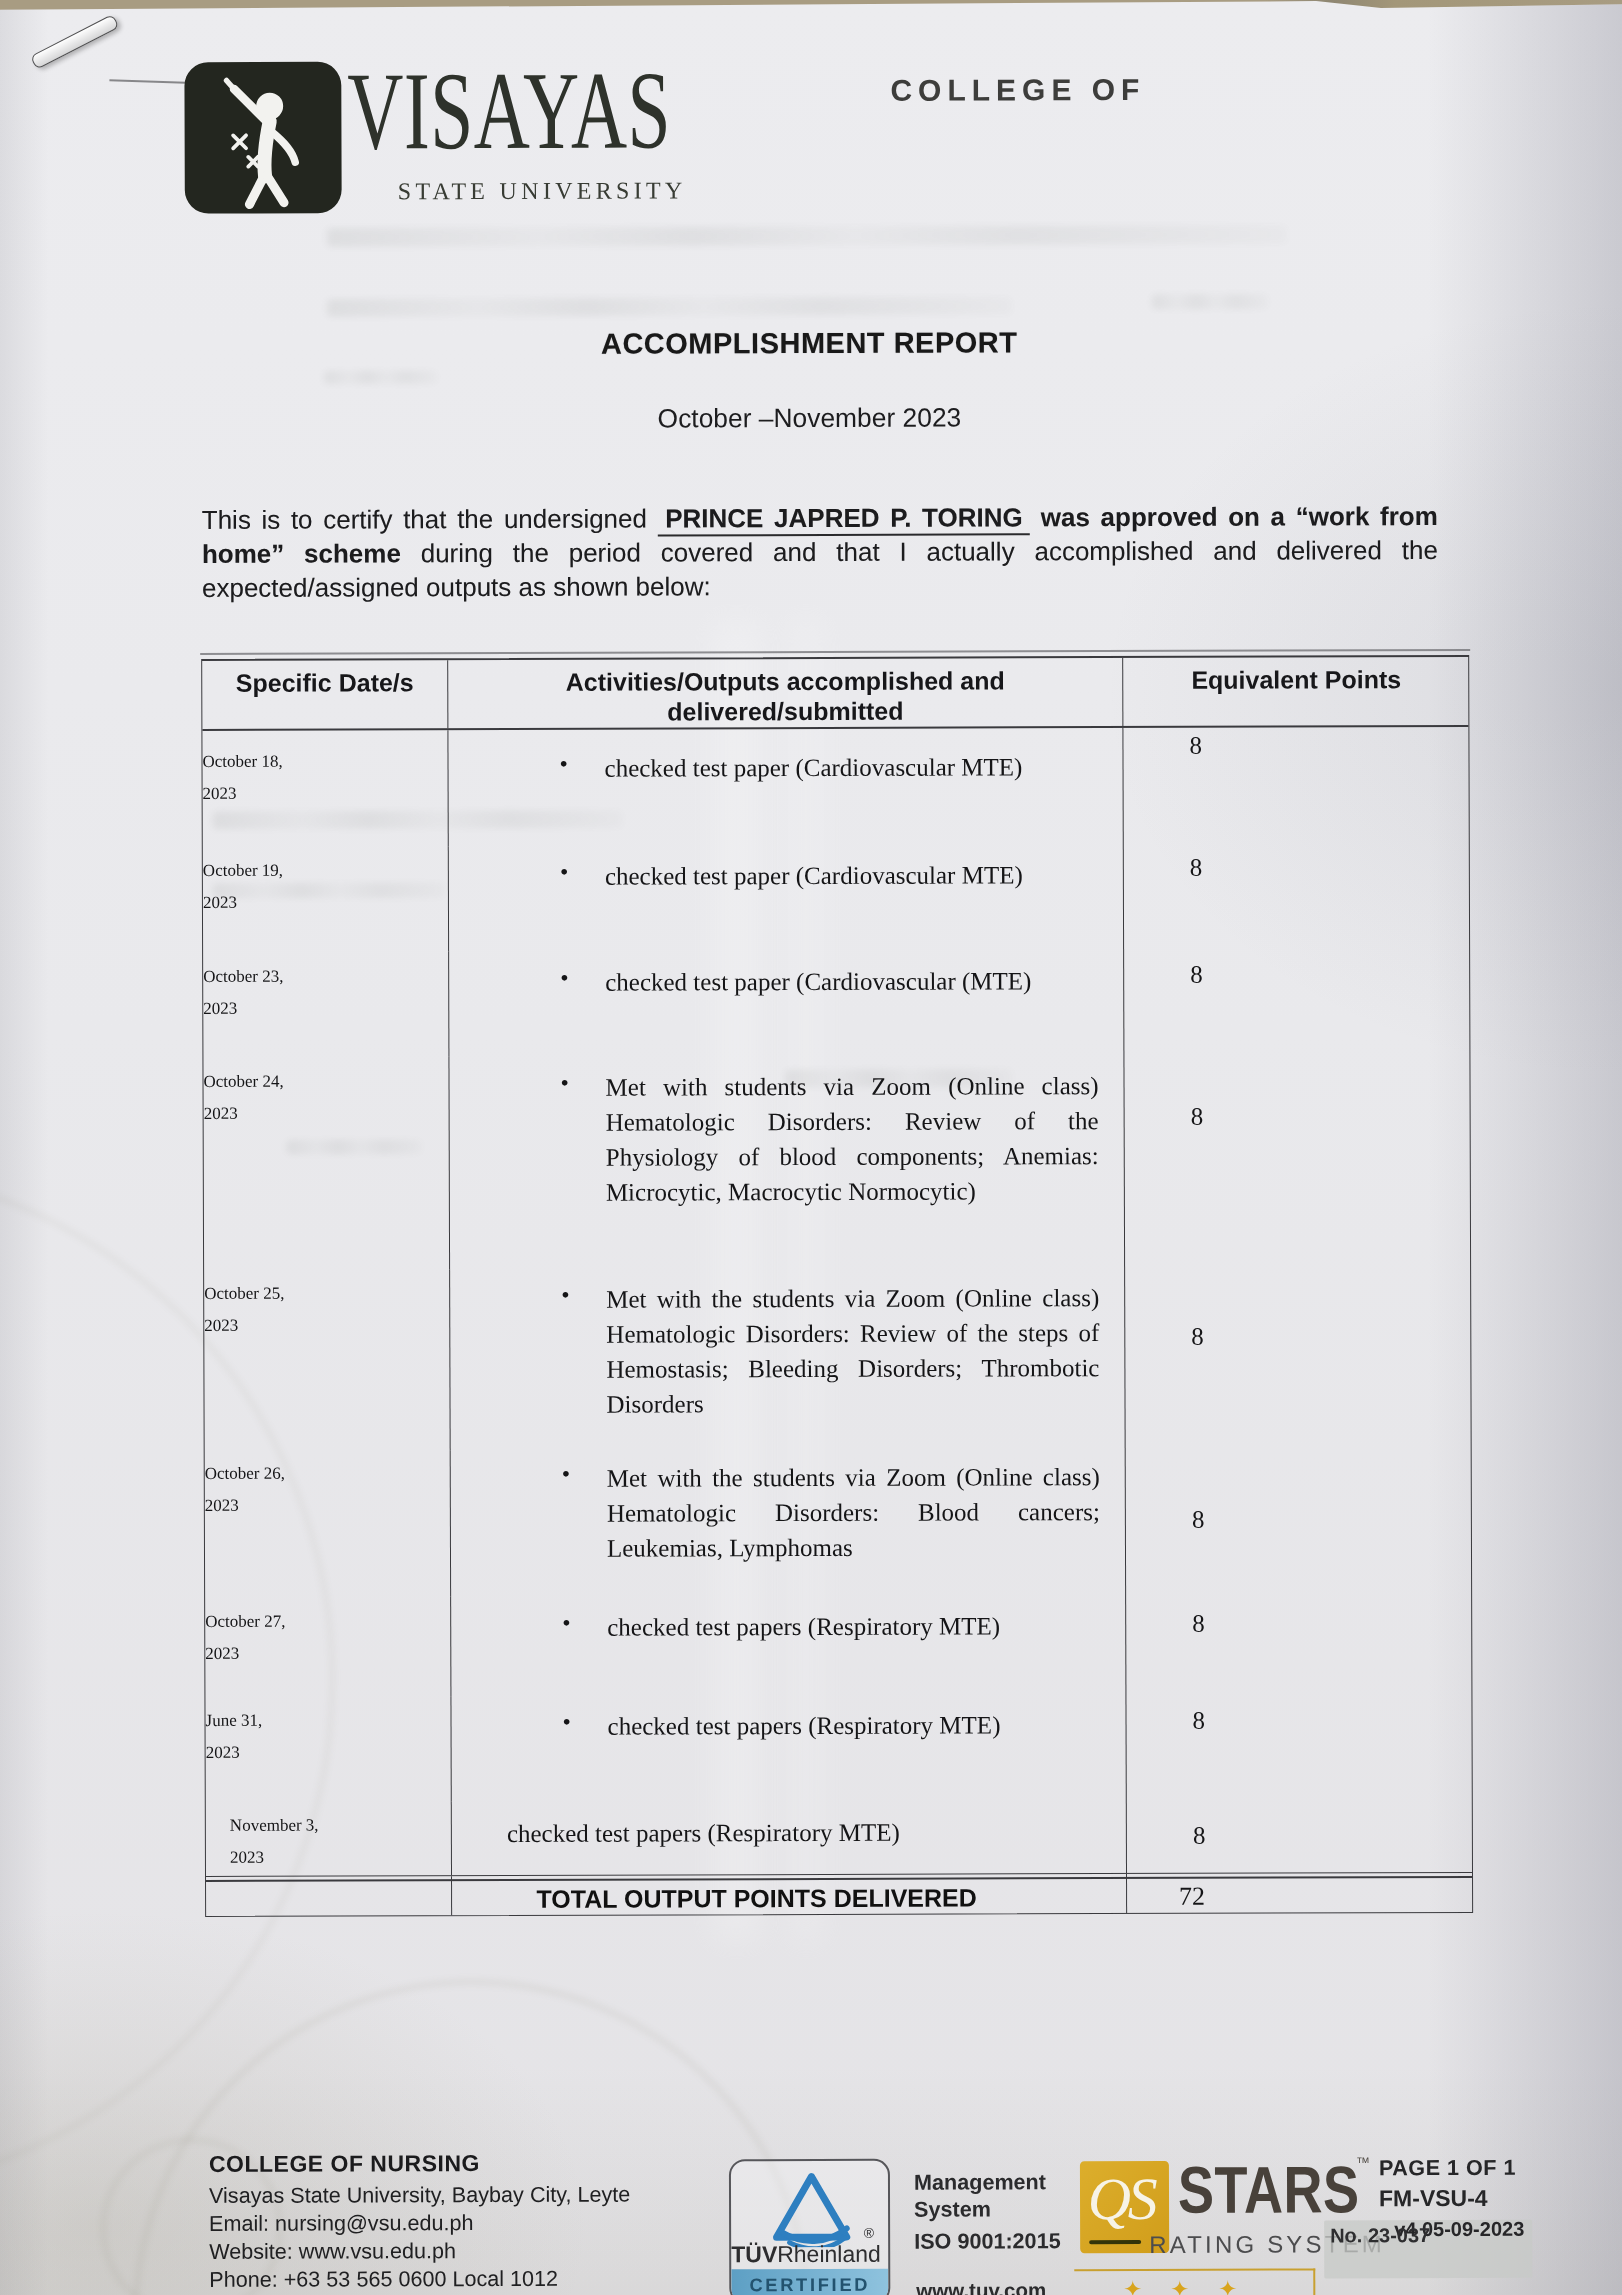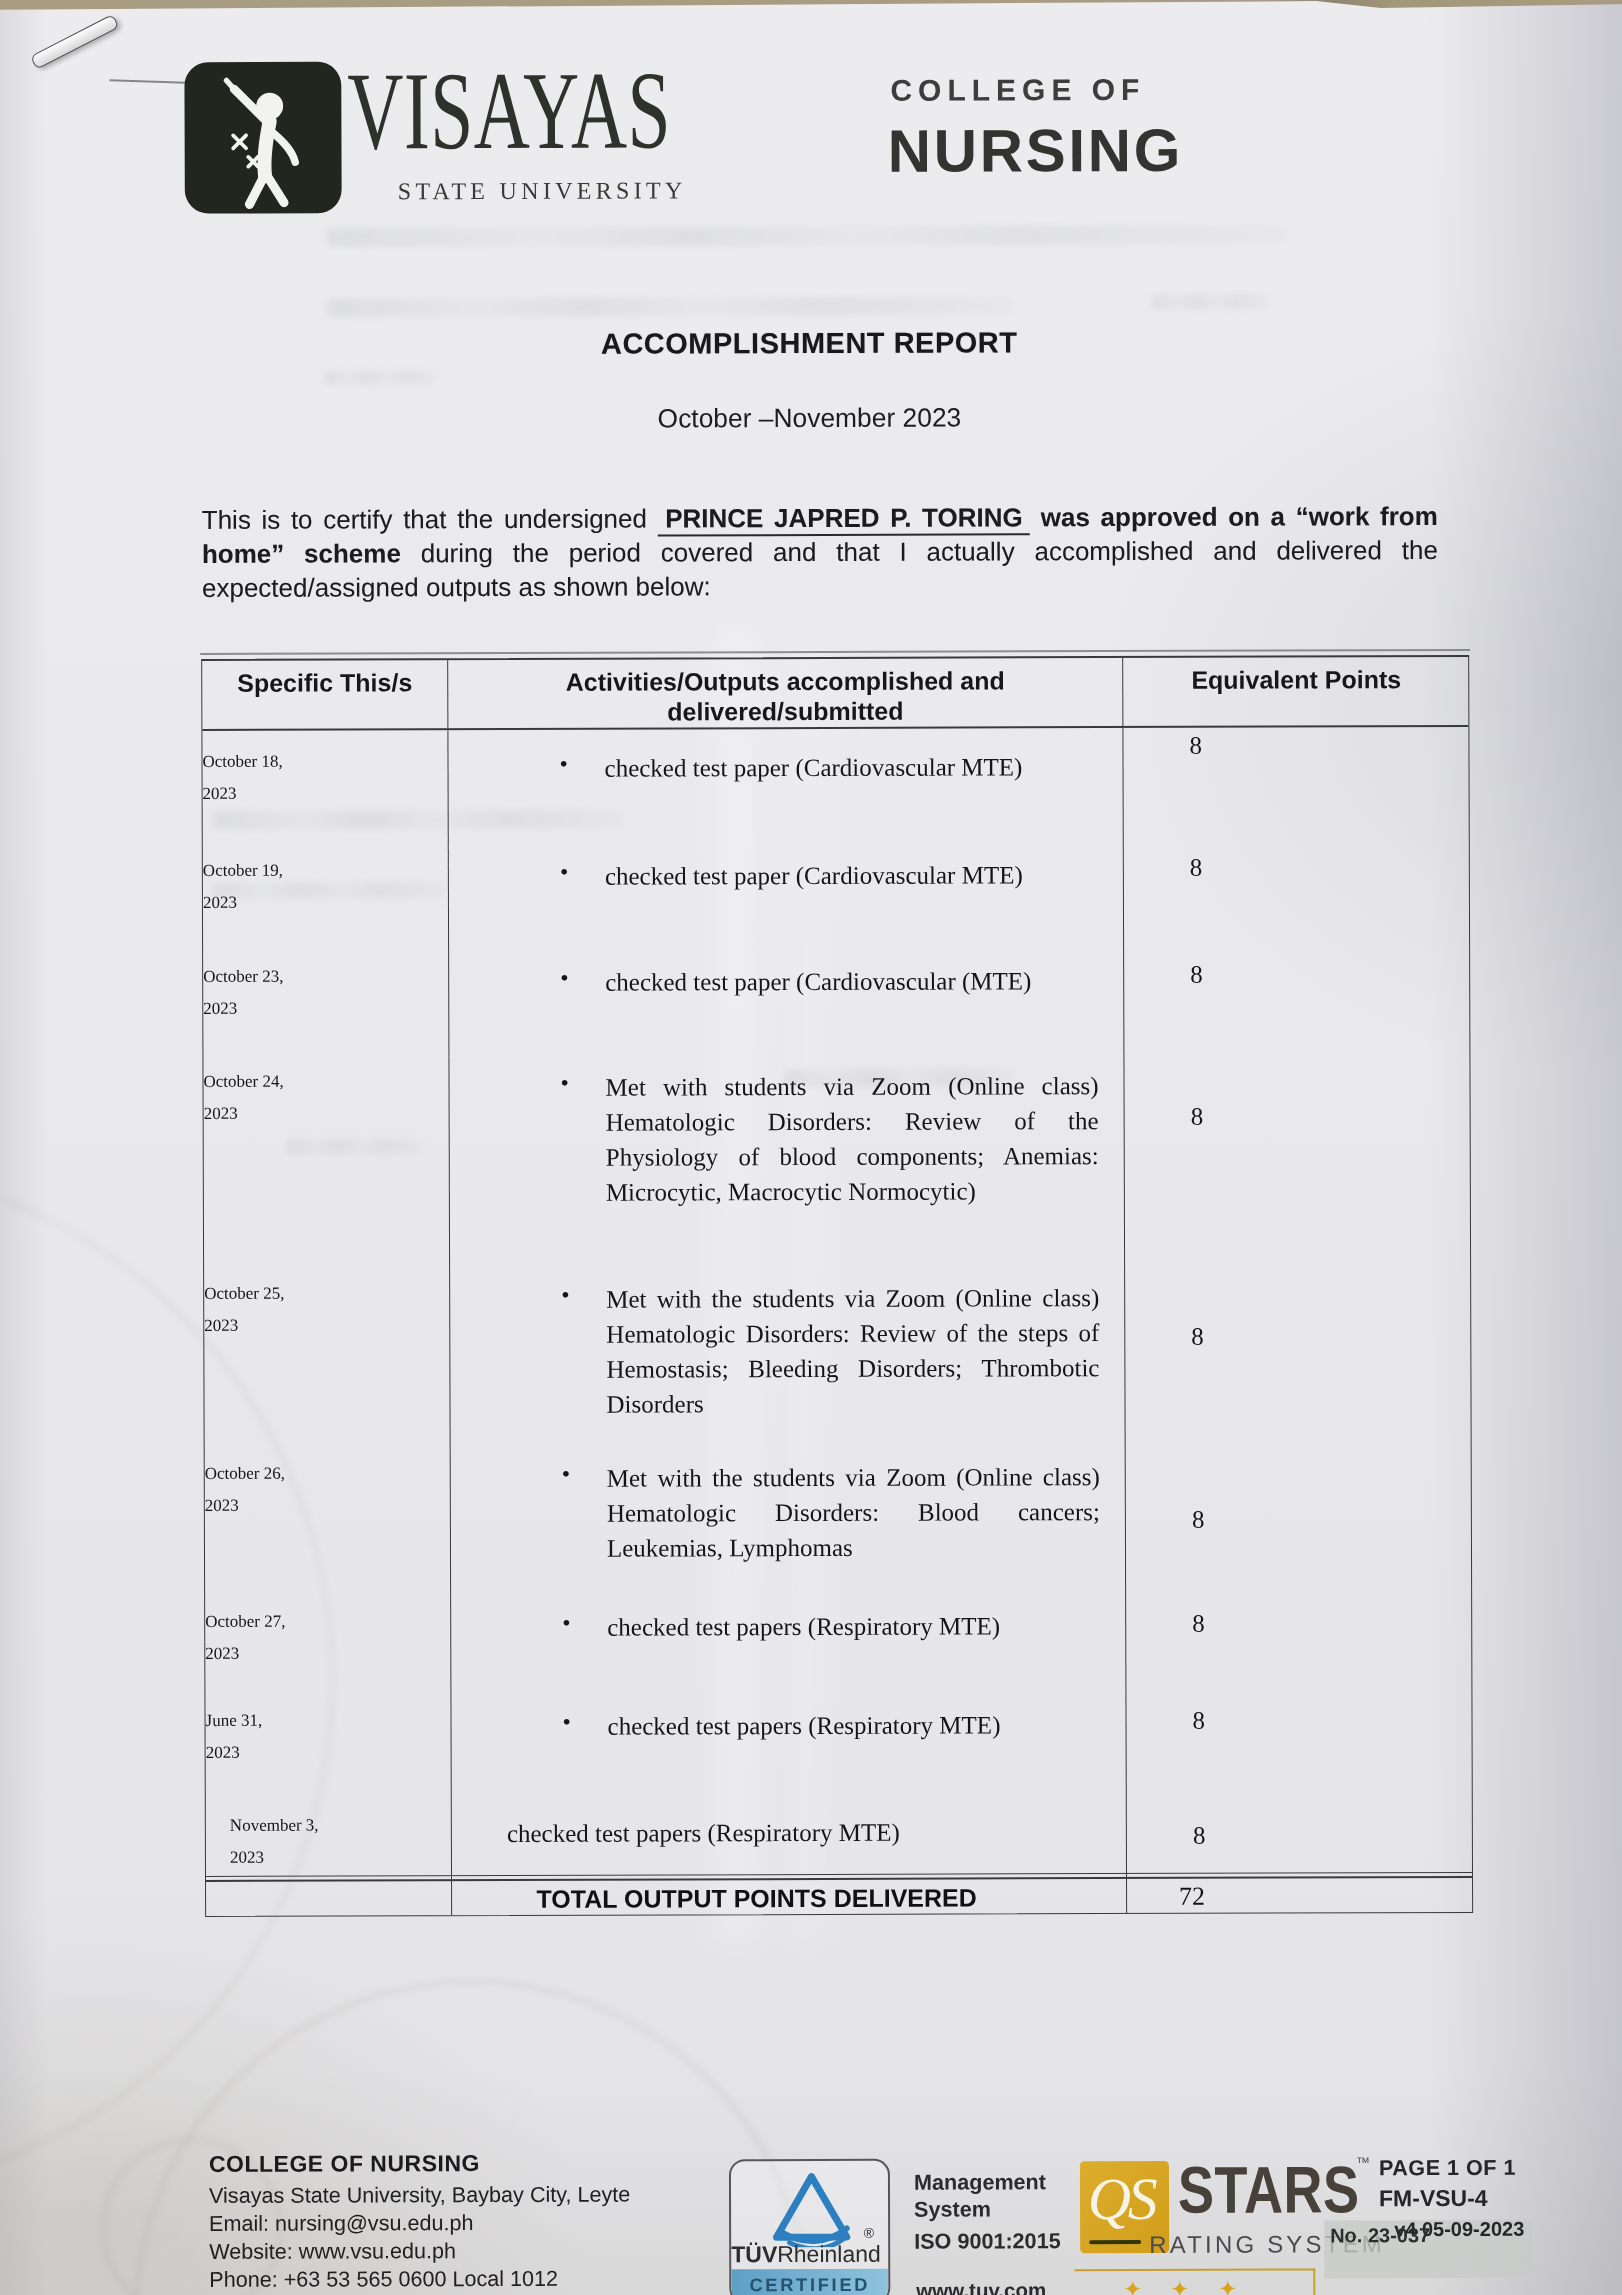--- a/index.html
+++ b/index.html
@@ -136,30 +136,29 @@
       <path d="M154,212 L186,263" stroke-width="17"></path>
       <g stroke-width="7">
         <path d="M92,138 L116,162 M116,138 L92,162"></path>
         <path d="M120,178 L138,196 M138,178 L120,196"></path>
       </g>
     </g>
   </svg>
   <div class="vsu-wordmark">VISAYAS</div>
   <div class="vsu-sub">STATE UNIVERSITY</div>
   <div class="college-line1">COLLEGE OF</div>
-  <div class="college-line2">NURSING</div>
 
   <div class="report-title">ACCOMPLISHMENT REPORT</div>
   <div class="report-period">October –November 2023</div>
 
   <div class="certify"><span>This is to certify that the undersigned </span><span class="name">PRINCE JAPRED P. TORING</span><span class="bold"> was approved on a “work from home” scheme </span><span>during the period covered and that I actually accomplished and delivered the expected/assigned outputs as shown below:</span></div>
 
   <div class="doc-table">
     <div class="row thead">
-      <div class="cell b">Specific This/s</div>
+      <div class="cell b">Specific Date/s</div>
       <div class="cell b pre">Activities/Outputs accomplished and
 delivered/submitted</div>
       <div class="cell">Equivalent Points</div>
     </div>
 
     <div class="row r1">
       <div class="cell b">
           <div class="date pre">October 18,
 2023</div>
         </div>

